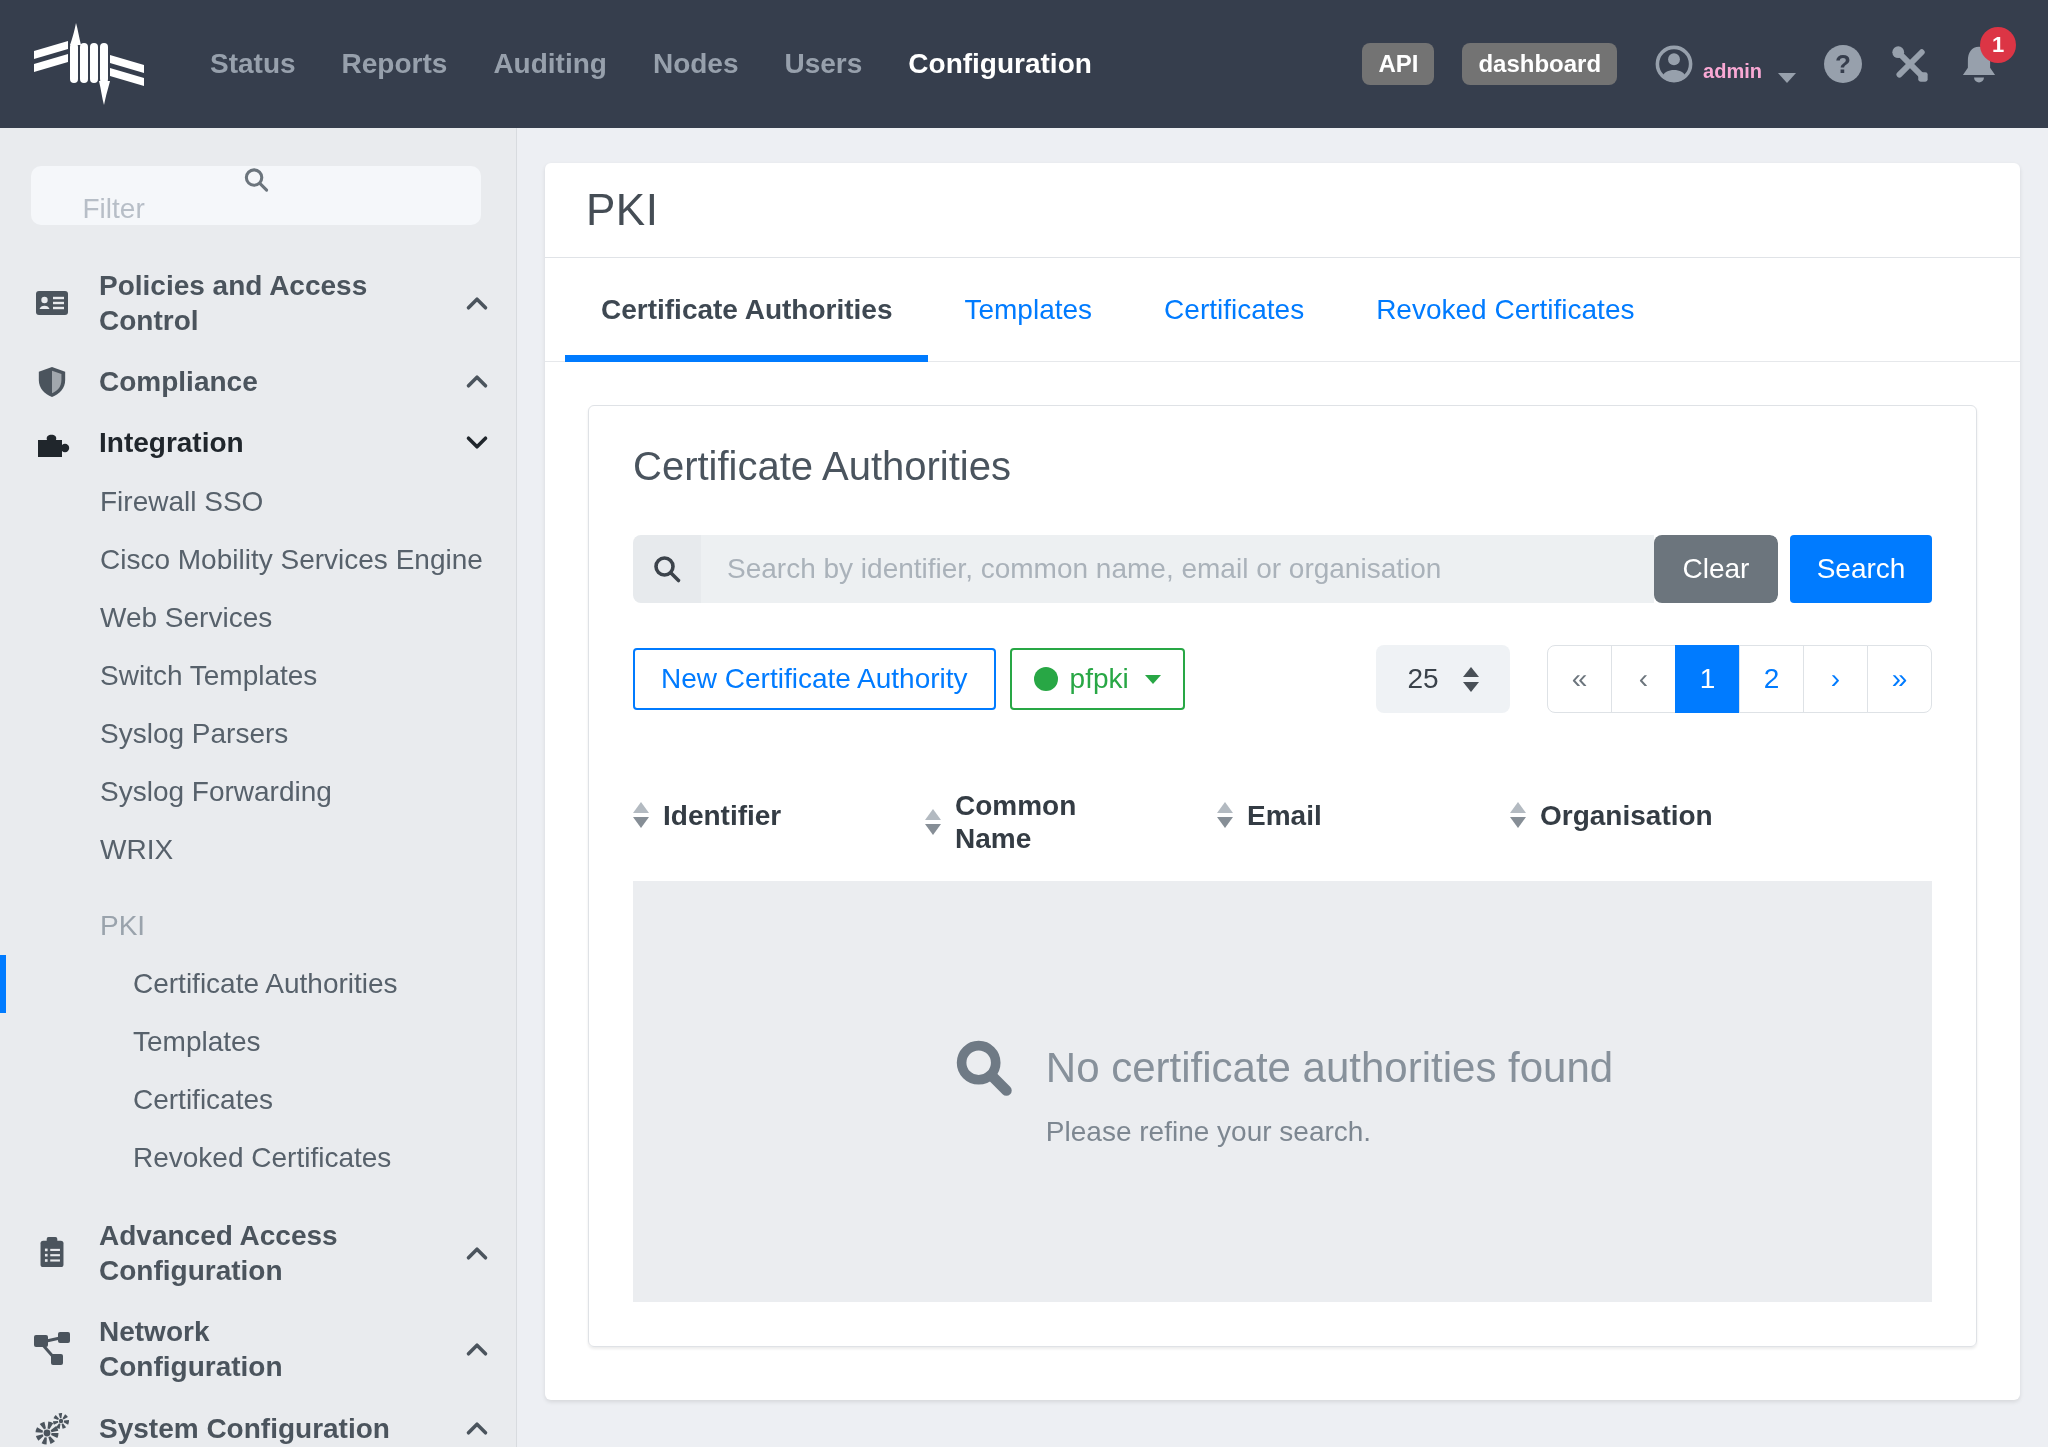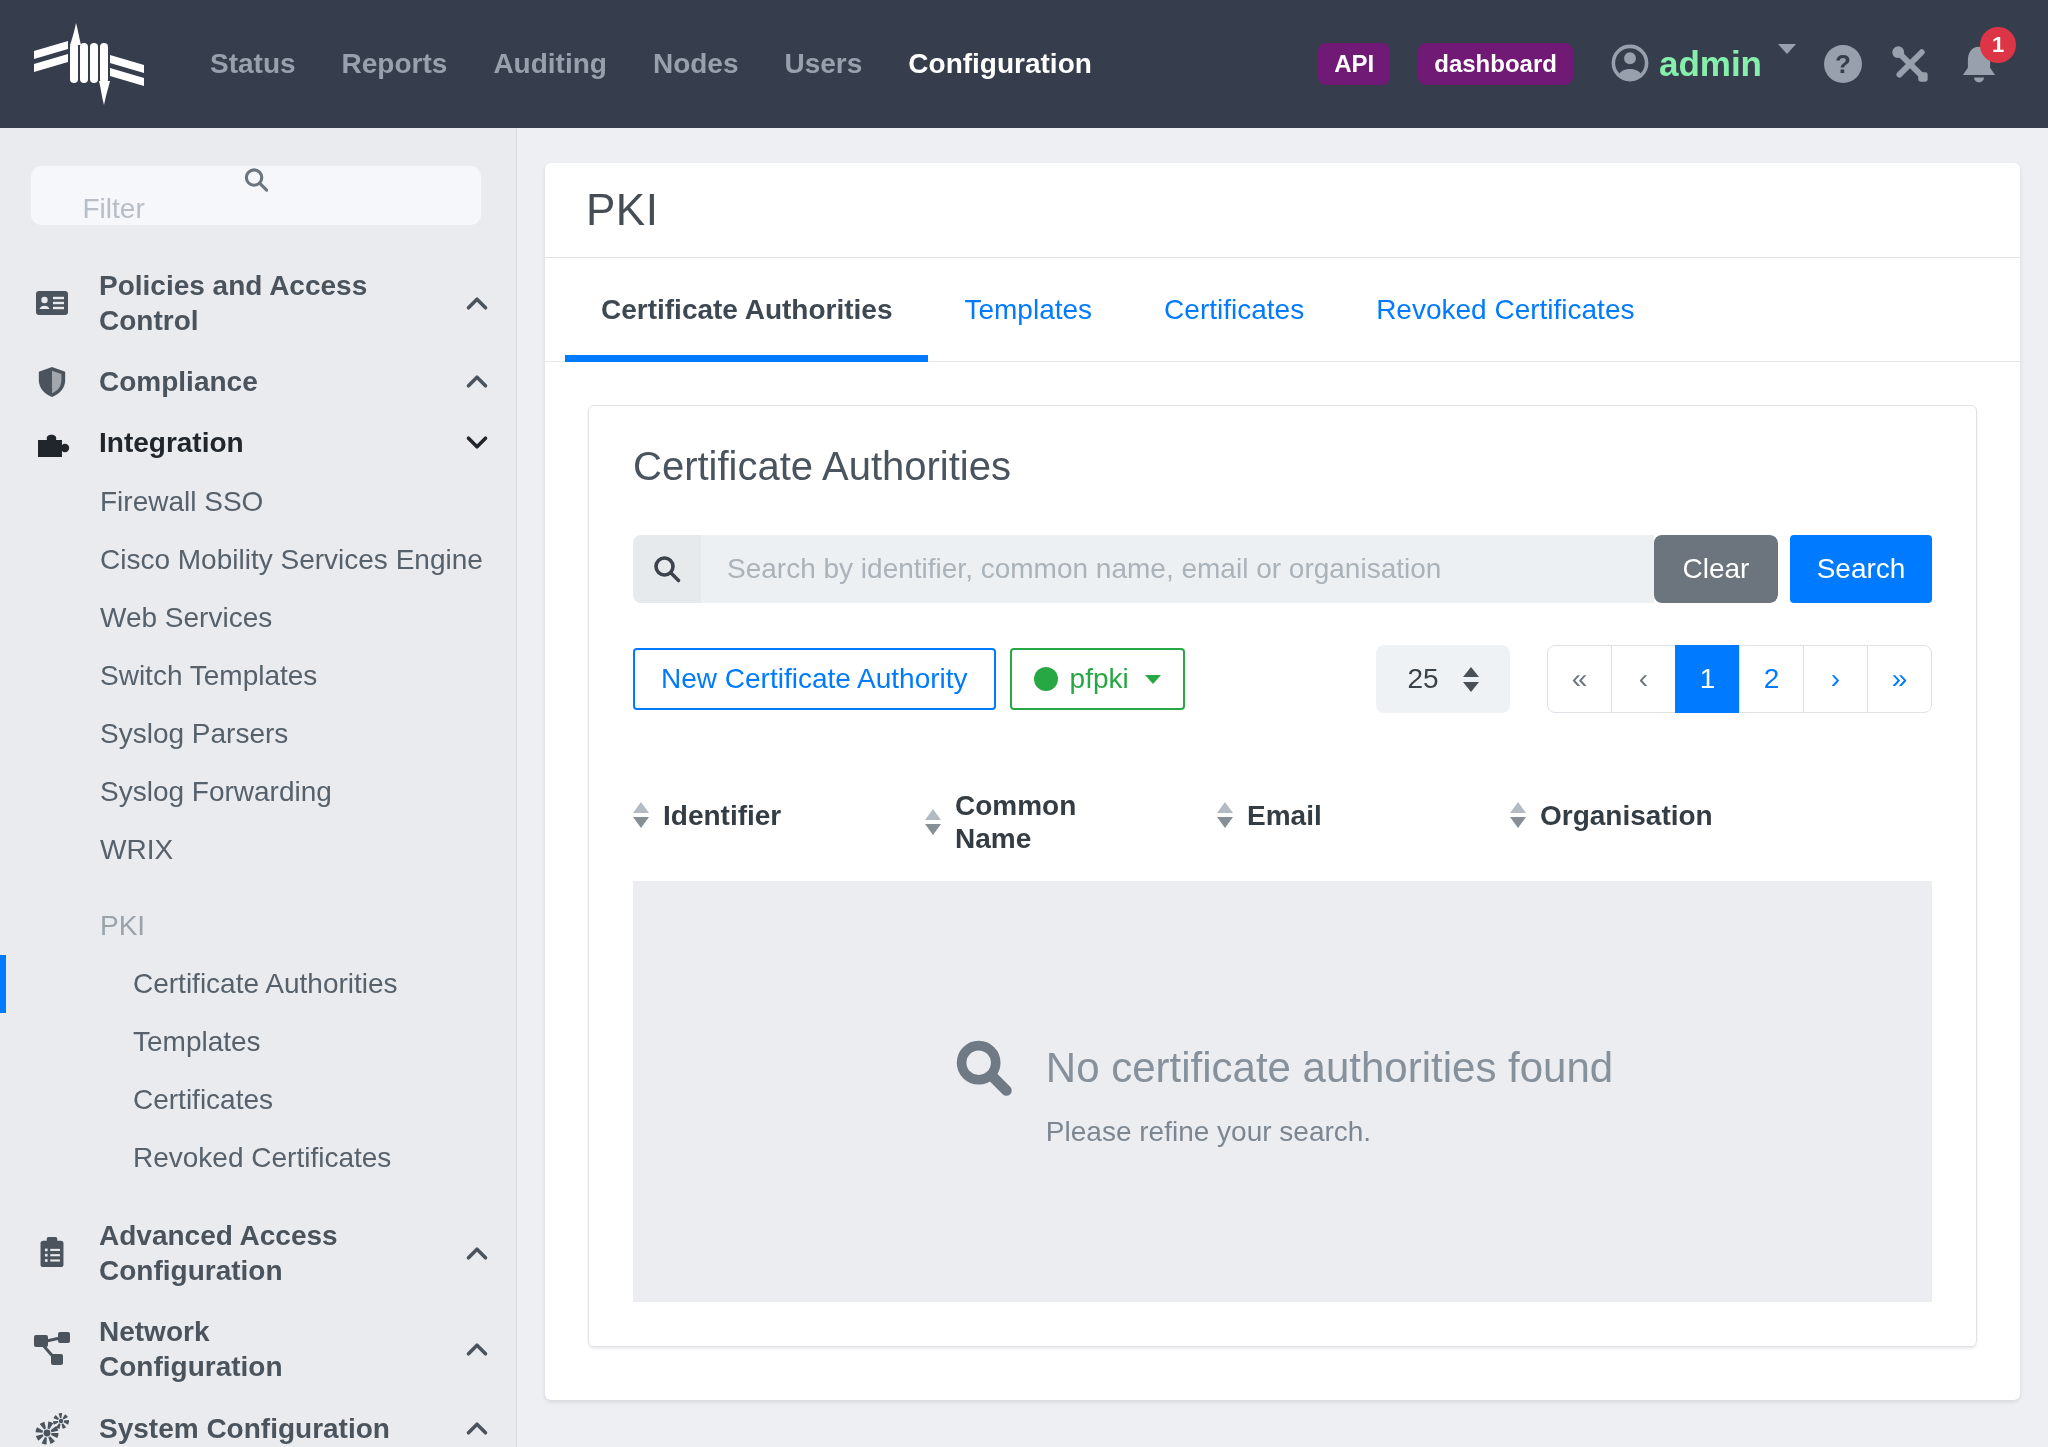--- a/index.html
+++ b/index.html
@@ -7,23 +7,23 @@
   body { font-family:"Liberation Sans","DejaVu Sans",sans-serif; background:#edeff3; position:relative; }
 
   
   .navbar { position:absolute; top:0; left:0; width:2048px; height:128px; background:#363e4d;
             display:flex; align-items:center; padding:0 34px; }
   .brand { width:110px; height:86px; flex:0 0 auto; }
   .nav-links { display:flex; align-items:flex-end; gap:46px; margin-left:66px; }
   .nav-link { font-size:28px; font-weight:600; color:#97a0ac; cursor:pointer; }
   .nav-link.active { color:#ffffff; }
   .nav-right { margin-left:auto; display:flex; align-items:center; gap:28px; }
-  .badge-pill { background:#701a75; color:#fff; font-size:24px; font-weight:700;
+  .badge-pill { background:#737373; color:#fff; font-size:24px; font-weight:700;
                 padding:7px 16px; border-radius:8px; }
-  .user-box { display:flex; align-items:flex-start; gap:10px; color:#86efac; font-size:35px; font-weight:600; margin-left:10px; }
+  .user-box { display:flex; align-items:flex-end; gap:10px; color:#f9a8d4; font-size:20px; font-weight:600; margin-left:10px; }
   .caret-down { width:0; height:0; border-left:9px solid transparent; border-right:9px solid transparent;
                 border-top:10px solid #97a0ac; margin-left:6px; }
   .q-icon { width:38px; height:38px; border-radius:50%; background:#97a0ac; color:#363e4d;
             font-size:26px; font-weight:800; display:flex; align-items:center; justify-content:center; }
   .bell-wrap { position:relative; margin-right:14px; }
   .notif-badge { position:absolute; top:-16px; right:-16px; width:36px; height:36px; border-radius:50%;
                  background:#dc3545; color:#fff; font-size:22px; font-weight:700;
                  display:flex; align-items:center; justify-content:center; }
 
   

